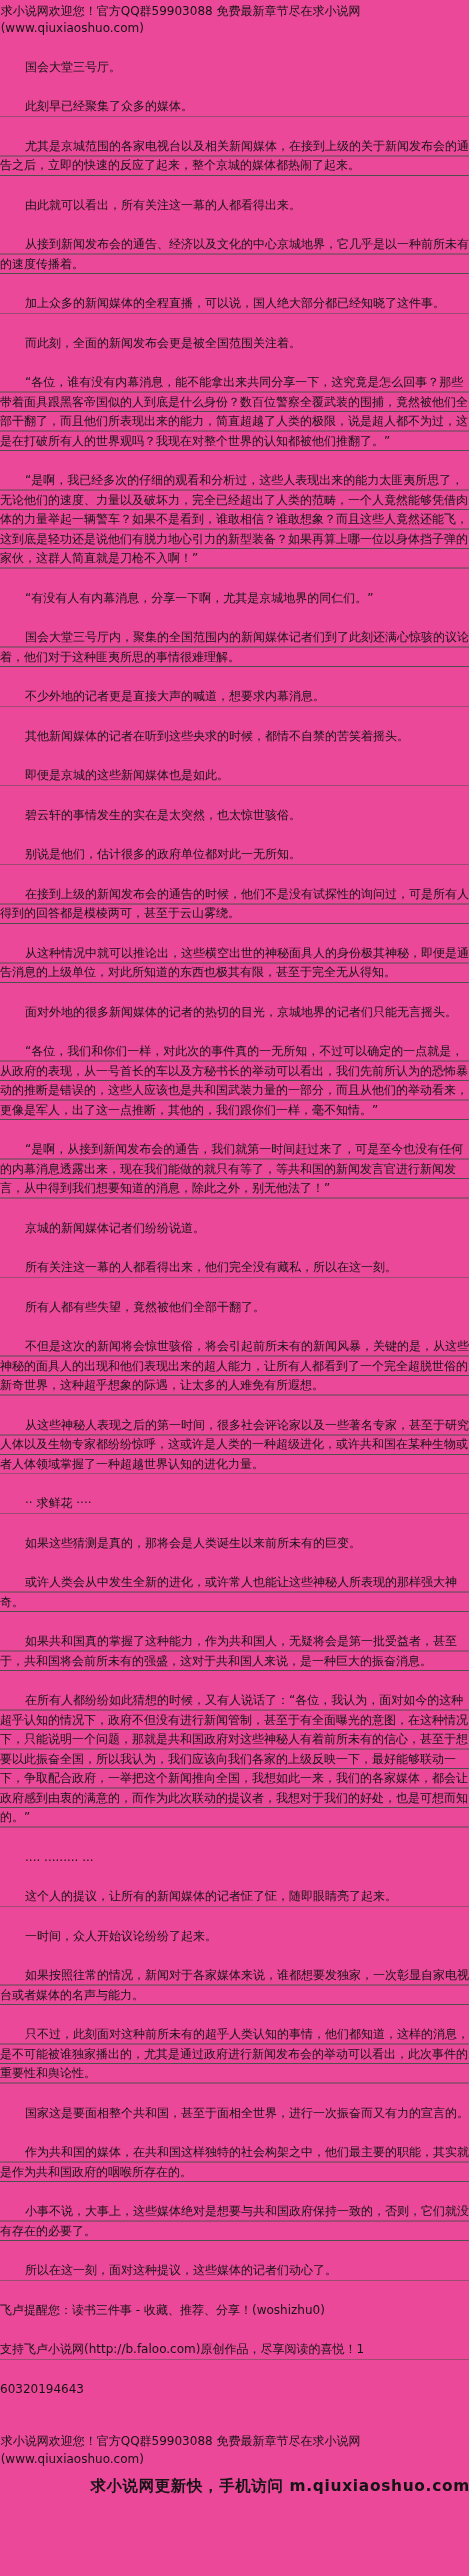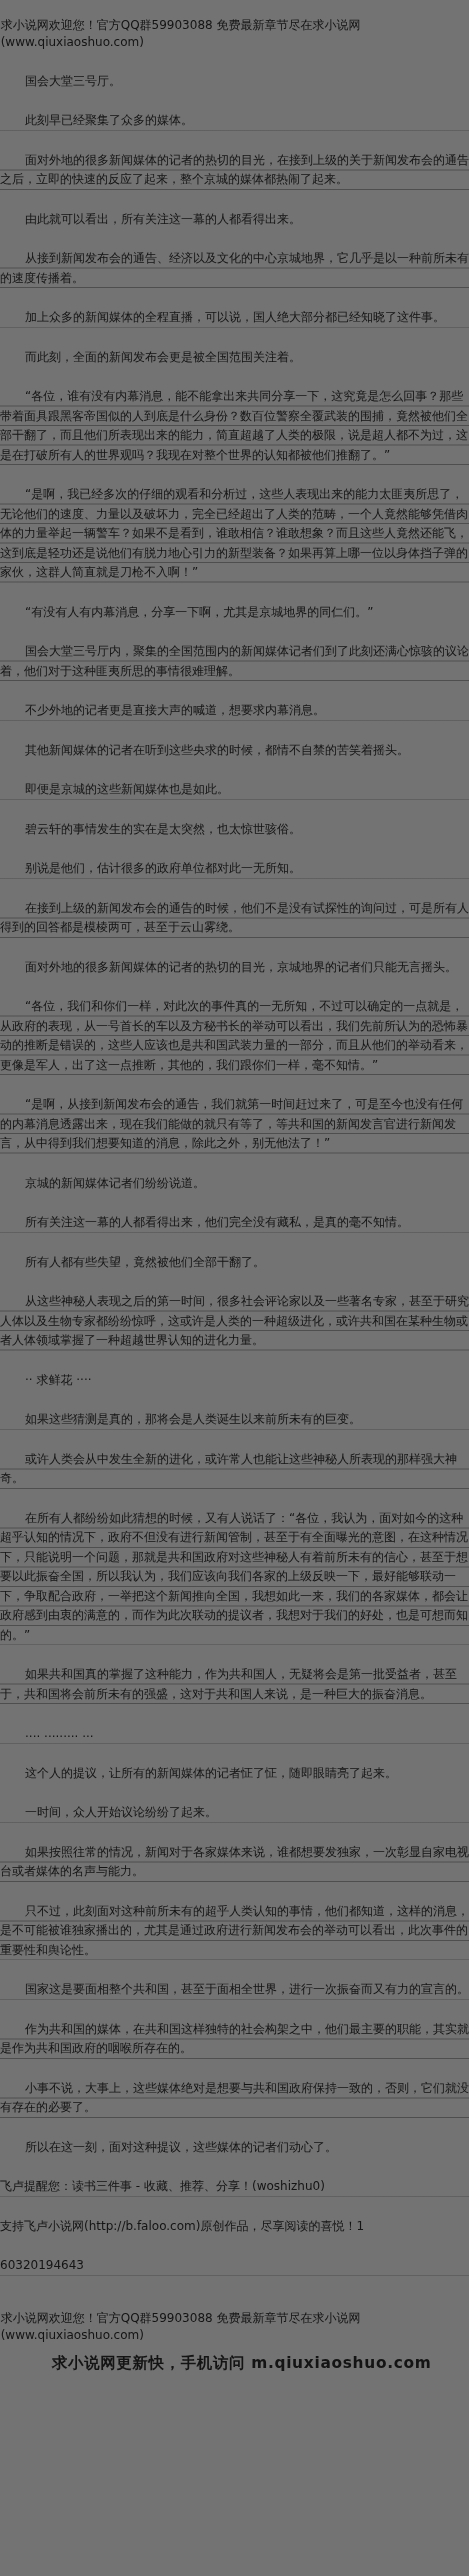--- a/index.html
+++ b/index.html
@@ -1,72 +1,74 @@
 <!DOCTYPE html>
 <html style="font-size:10.7px"><head>
 <meta charset="utf-8">
 <style>
   html,body{margin:0;padding:0;}
   .page{
     width:470px;height:2576px;overflow:hidden;box-sizing:border-box;
-    background:#737373;color:#141414;
+    background:#ec4899;color:#141414;
     font-family:"DejaVu Sans","Liberation Sans",sans-serif;
-    padding-top:17px;
+    padding-top:3px;
   }
   .top-banner{font-size:12px;line-height:17.4px;margin-left:0.7px;}
   .content{margin-top:10px;}
   .content p{
     margin:20px 0;font-size:12px;line-height:19.5px;text-indent:25px;
     background-image:linear-gradient(to top,#4E4E4E 0.7px,rgba(0,0,0,0) 0.7px);
     background-size:100% 19.5px;background-position:0 0;
     word-break:break-all;
   }
   .content p.no-indent{text-indent:0;}
   .footer{margin-top:34px;}
   .footer-welcome{font-size:12px;line-height:17.4px;margin-left:0.7px;}
   .promo{font-size:15.4px;line-height:20px;font-weight:bold;padding-left:52px;letter-spacing:0.7px;}
-  .promo-mobile{margin-top:8px;}
+  .promo-mobile{margin-top:8px;text-align:right;}
 </style>
 </head>
 <body>
 
 <div class="page">
 
   <div class="top-banner">求小说网欢迎您！官方QQ群59903088 免费最新章节尽在求小说网(www.qiuxiaoshuo.com)</div>
 
   <div class="content">
     <p>国会大堂三号厅。</p>
     <p>此刻早已经聚集了众多的媒体。</p>
-    <p>面对外地的很多新闻媒体的记者的热切的目光，在接到上级的关于新闻发布会的通告之后，立即的快速的反应了起来，整个京城的媒体都热闹了起来。</p>
+    <p>尤其是京城范围的各家电视台以及相关新闻媒体，在接到上级的关于新闻发布会的通告之后，立即的快速的反应了起来，整个京城的媒体都热闹了起来。</p>
     <p>由此就可以看出，所有关注这一幕的人都看得出来。</p>
     <p>从接到新闻发布会的通告、经济以及文化的中心京城地界，它几乎是以一种前所未有的速度传播着。</p>
     <p>加上众多的新闻媒体的全程直播，可以说，国人绝大部分都已经知晓了这件事。</p>
     <p>而此刻，全面的新闻发布会更是被全国范围关注着。</p>
     <p>“各位，谁有没有内幕消息，能不能拿出来共同分享一下，这究竟是怎么回事？那些带着面具跟黑客帝国似的人到底是什么身份？数百位警察全覆武装的围捕，竟然被他们全部干翻了，而且他们所表现出来的能力，简直超越了人类的极限，说是超人都不为过，这是在打破所有人的世界观吗？我现在对整个世界的认知都被他们推翻了。”</p>
     <p>“是啊，我已经多次的仔细的观看和分析过，这些人表现出来的能力太匪夷所思了，无论他们的速度、力量以及破坏力，完全已经超出了人类的范畴，一个人竟然能够凭借肉体的力量举起一辆警车？如果不是看到，谁敢相信？谁敢想象？而且这些人竟然还能飞，这到底是轻功还是说他们有脱力地心引力的新型装备？如果再算上哪一位以身体挡子弹的家伙，这群人简直就是刀枪不入啊！”</p>
     <p>“有没有人有内幕消息，分享一下啊，尤其是京城地界的同仁们。”</p>
     <p>国会大堂三号厅内，聚集的全国范围内的新闻媒体记者们到了此刻还满心惊骇的议论着，他们对于这种匪夷所思的事情很难理解。</p>
     <p>不少外地的记者更是直接大声的喊道，想要求内幕消息。</p>
     <p>其他新闻媒体的记者在听到这些央求的时候，都情不自禁的苦笑着摇头。</p>
     <p>即便是京城的这些新闻媒体也是如此。</p>
     <p>碧云轩的事情发生的实在是太突然，也太惊世骇俗。</p>
     <p>别说是他们，估计很多的政府单位都对此一无所知。</p>
     <p>在接到上级的新闻发布会的通告的时候，他们不是没有试探性的询问过，可是所有人得到的回答都是模棱两可，甚至于云山雾绕。</p>
+    <p>从这种情况中就可以推论出，这些横空出世的神秘面具人的身份极其神秘，即便是通告消息的上级单位，对此所知道的东西也极其有限，甚至于完全无从得知。</p>
     <p>面对外地的很多新闻媒体的记者的热切的目光，京城地界的记者们只能无言摇头。</p>
     <p>“各位，我们和你们一样，对此次的事件真的一无所知，不过可以确定的一点就是，从政府的表现，从一号首长的车以及方秘书长的举动可以看出，我们先前所认为的恐怖暴动的推断是错误的，这些人应该也是共和国武装力量的一部分，而且从他们的举动看来，更像是军人，出了这一点推断，其他的，我们跟你们一样，毫不知情。”</p>
     <p>“是啊，从接到新闻发布会的通告，我们就第一时间赶过来了，可是至今也没有任何的内幕消息透露出来，现在我们能做的就只有等了，等共和国的新闻发言官进行新闻发言，从中得到我们想要知道的消息，除此之外，别无他法了！”</p>
     <p>京城的新闻媒体记者们纷纷说道。</p>
-    <p>所有关注这一幕的人都看得出来，他们完全没有藏私，是真的毫不知情。</p>
+    <p>所有关注这一幕的人都看得出来，他们完全没有藏私，所以在这一刻。</p>
     <p>所有人都有些失望，竟然被他们全部干翻了。</p>
+    <p>不但是这次的新闻将会惊世骇俗，将会引起前所未有的新闻风暴，关键的是，从这些神秘的面具人的出现和他们表现出来的超人能力，让所有人都看到了一个完全超脱世俗的新奇世界，这种超乎想象的际遇，让太多的人难免有所遐想。</p>
     <p>从这些神秘人表现之后的第一时间，很多社会评论家以及一些著名专家，甚至于研究人体以及生物专家都纷纷惊呼，这或许是人类的一种超级进化，或许共和国在某种生物或者人体领域掌握了一种超越世界认知的进化力量。</p>
     <p>·· 求鲜花 ····</p>
     <p>如果这些猜测是真的，那将会是人类诞生以来前所未有的巨变。</p>
     <p>或许人类会从中发生全新的进化，或许常人也能让这些神秘人所表现的那样强大神奇。</p>
+    <p>如果共和国真的掌握了这种能力，作为共和国人，无疑将会是第一批受益者，甚至于，共和国将会前所未有的强盛，这对于共和国人来说，是一种巨大的振奋消息。</p>
     <p>在所有人都纷纷如此猜想的时候，又有人说话了：“各位，我认为，面对如今的这种超乎认知的情况下，政府不但没有进行新闻管制，甚至于有全面曝光的意图，在这种情况下，只能说明一个问题，那就是共和国政府对这些神秘人有着前所未有的信心，甚至于想要以此振奋全国，所以我认为，我们应该向我们各家的上级反映一下，最好能够联动一下，争取配合政府，一举把这个新闻推向全国，我想如此一来，我们的各家媒体，都会让政府感到由衷的满意的，而作为此次联动的提议者，我想对于我们的好处，也是可想而知的。”</p>
-    <p>如果共和国真的掌握了这种能力，作为共和国人，无疑将会是第一批受益者，甚至于，共和国将会前所未有的强盛，这对于共和国人来说，是一种巨大的振奋消息。</p>
     <p>.... ......... ...</p>
     <p>这个人的提议，让所有的新闻媒体的记者怔了怔，随即眼睛亮了起来。</p>
     <p>一时间，众人开始议论纷纷了起来。</p>
     <p>如果按照往常的情况，新闻对于各家媒体来说，谁都想要发独家，一次彰显自家电视台或者媒体的名声与能力。</p>
     <p>只不过，此刻面对这种前所未有的超乎人类认知的事情，他们都知道，这样的消息，是不可能被谁独家播出的，尤其是通过政府进行新闻发布会的举动可以看出，此次事件的重要性和舆论性。</p>
     <p>国家这是要面相整个共和国，甚至于面相全世界，进行一次振奋而又有力的宣言的。</p>
     <p>作为共和国的媒体，在共和国这样独特的社会构架之中，他们最主要的职能，其实就是作为共和国政府的咽喉所存在的。</p>
     <p>小事不说，大事上，这些媒体绝对是想要与共和国政府保持一致的，否则，它们就没有存在的必要了。</p>
     <p>所以在这一刻，面对这种提议，这些媒体的记者们动心了。</p>
     <p class="no-indent">飞卢提醒您：读书三件事 - 收藏、推荐、分享！(woshizhu0)</p>

